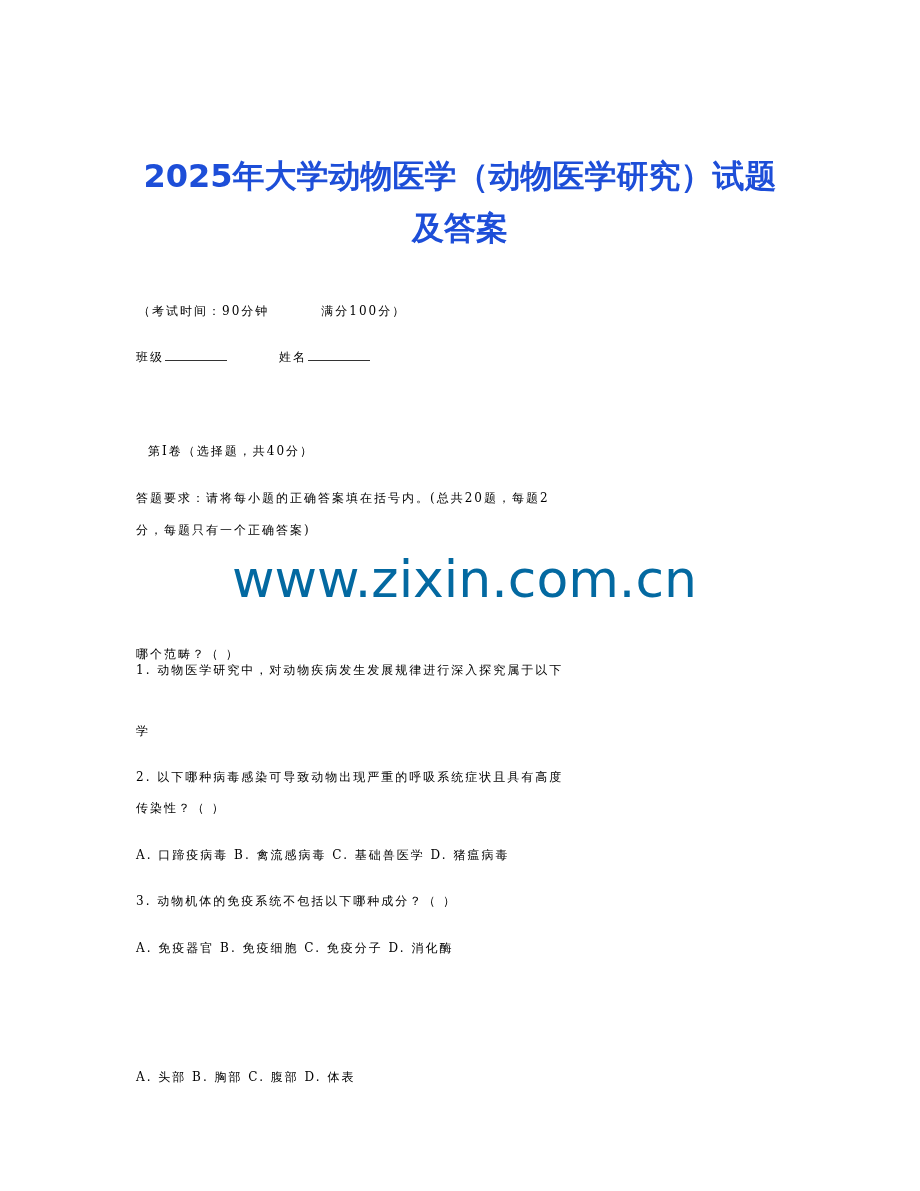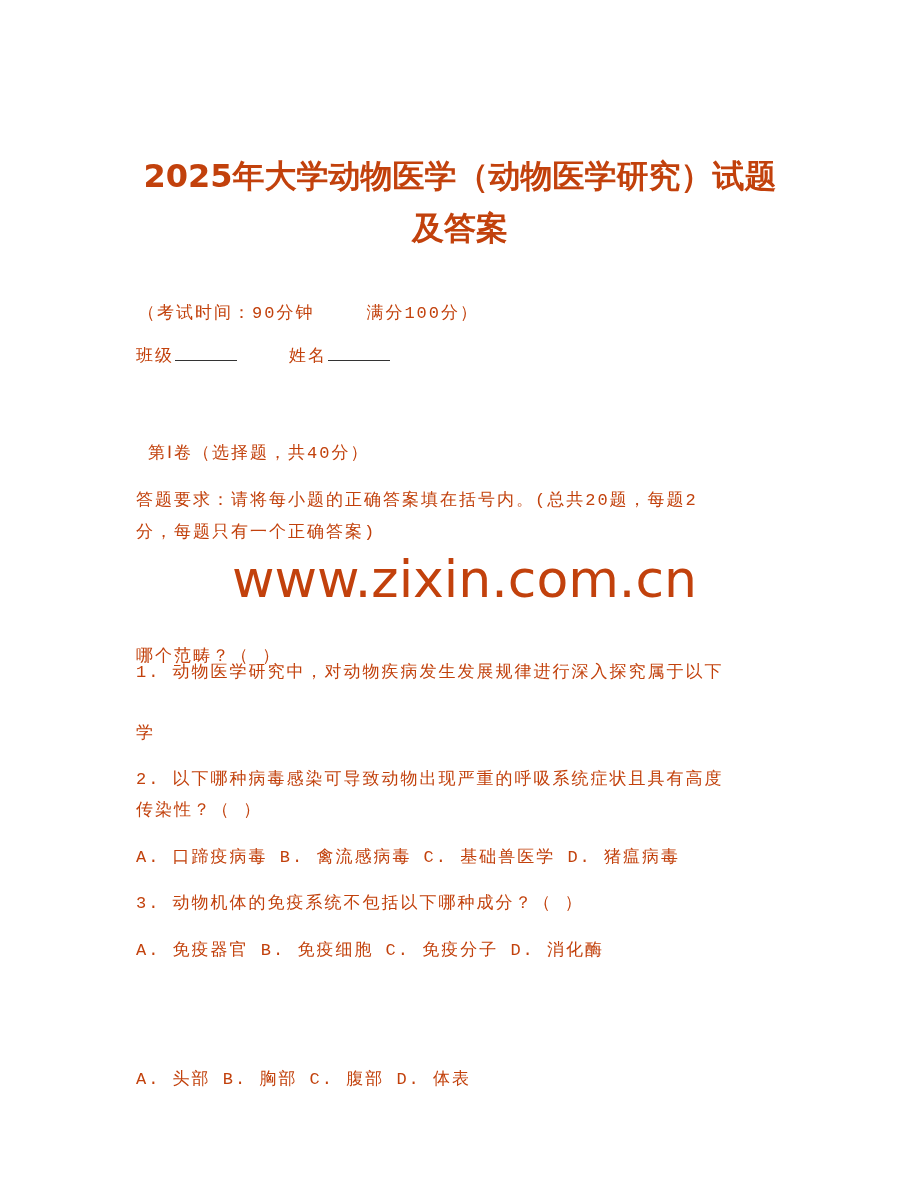--- a/index.html
+++ b/index.html
@@ -22,54 +22,53 @@
     }
     .title {
       position: absolute;
       left: 0;
       width: 920px;
       text-align: center;
       font-family: "DejaVu Sans", "Liberation Sans", sans-serif;
       font-weight: bold;
       font-size: 32px;
       line-height: 1;
-      color: #c2410c;
+      color: #1d4ed8;
       letter-spacing: 0px;
     }
     .title-line1 { top: 160px; }
     .title-line2 { top: 212px; }
 
     .line {
       position: absolute;
       left: 136px;
-      font-size: 17px;
+      font-size: 12px;
       line-height: 1;
       white-space: nowrap;
       letter-spacing: 2px;
-      color: #c2410c;
-      font-family: Liberation Mono, monospace;
+      color: #000000;
     }
     .blank {
       display: inline-block;
       width: 62px;
       border-bottom: 1px solid #333;
       height: 14px;
       vertical-align: baseline;
       margin-left: 1px;
     }
     .gap { display: inline-block; width: 52px; }
 
     .watermark {
       position: absolute;
       left: 232px;
       top: 553px;
       font-family: "DejaVu Sans", "Liberation Sans", sans-serif;
       font-size: 52px;
       line-height: 1;
-      color: #c2410c;
+      color: #0369a1;
       letter-spacing: 0px;
       white-space: nowrap;
     }
   </style>
 </head>
 <body>
 
 <div class="page">
 
   <div class="title title-line1">2025年大学动物医学（动物医学研究）试题</div>

